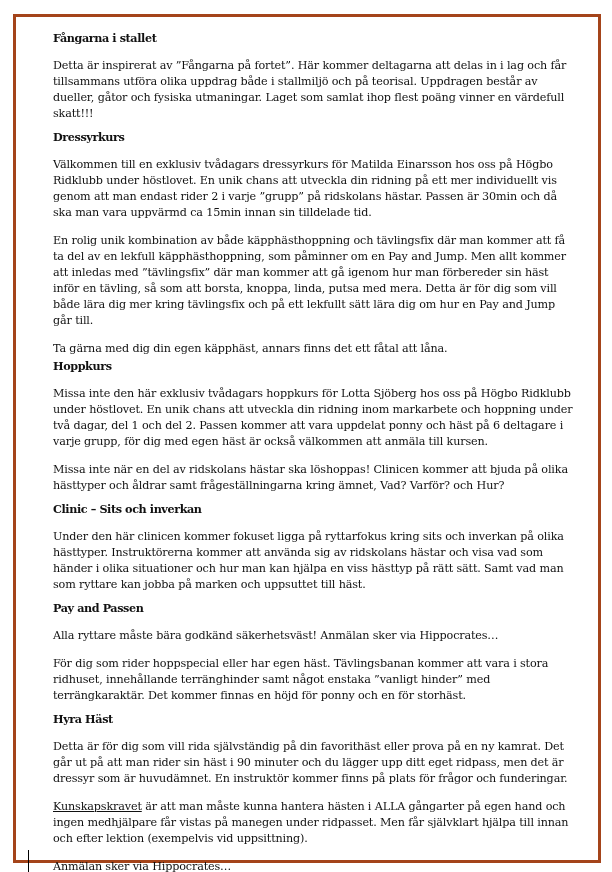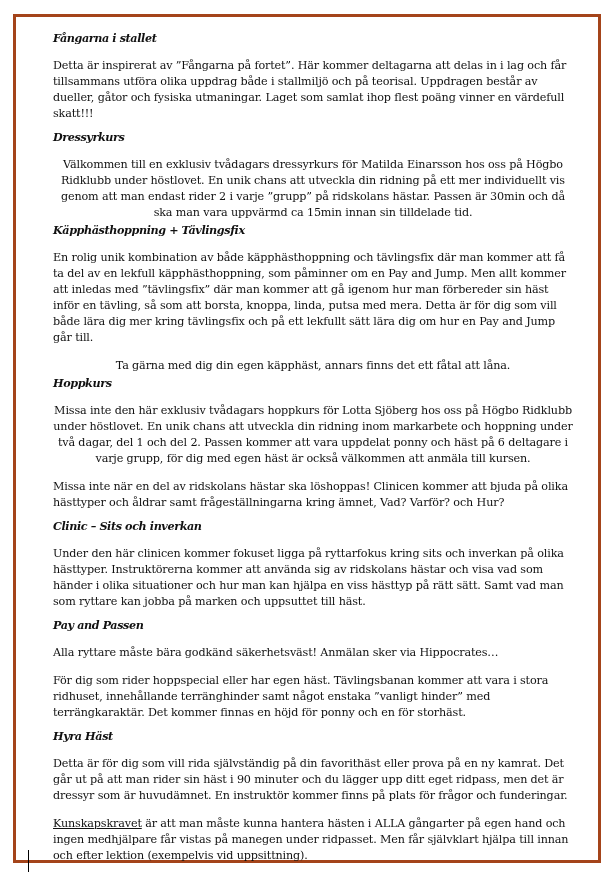--- a/index.html
+++ b/index.html
@@ -10,42 +10,40 @@
   }
   .content {
     position: absolute; left: 53px; top: 30px; width: 520px;
     font-family: "DejaVu Serif", "Liberation Serif", serif;
     font-size: 11.2px; line-height: 16px; color: #111111;
     letter-spacing: -0.15px;
   }
   .content h2 {
     font-size: 11.2px; font-weight: bold; margin: 0 0 8px 0; line-height: 16px;
     letter-spacing: -0.4px;
-    font-style: italic;
   }
   .content p { margin: 12px 0 7px 0; }
-  .content p.tight { margin-bottom: 1px; text-align: center; }
+  .content p.tight { margin-bottom: 1px; }
   .content u { text-decoration: underline; }
   .cursor {
     position: absolute; left: 28px; top: 850px; width: 1px; height: 22px; background: #000;
   }
 </style>
 </head>
 <body>
 
 <div class="page-frame"></div>
 
 <div class="content">
   <h2>Fångarna i stallet</h2>
   <p>Detta är inspirerat av ”Fångarna på fortet”. Här kommer deltagarna att delas in i lag och får tillsammans utföra olika uppdrag både i stallmiljö och på teorisal. Uppdragen består av dueller, gåtor och fysiska utmaningar. Laget som samlat ihop flest poäng vinner en värdefull skatt!!!</p>
 
   <h2>Dressyrkurs</h2>
   <p class="tight">Välkommen till en exklusiv tvådagars dressyrkurs för Matilda Einarsson hos oss på Högbo Ridklubb under höstlovet. En unik chans att utveckla din ridning på ett mer individuellt vis genom att man endast rider 2 i varje ”grupp” på ridskolans hästar. Passen är 30min och då ska man vara uppvärmd ca 15min innan sin tilldelade tid.</p>
 
-  <h2>Käpphästhoppning + Tävlingsfix</h2>
   <p>En rolig unik kombination av både käpphästhoppning och tävlingsfix där man kommer att få ta del av en lekfull käpphästhoppning, som påminner om en Pay and Jump. Men allt kommer att inledas med ”tävlingsfix” där man kommer att gå igenom hur man förbereder sin häst inför en tävling, så som att borsta, knoppa, linda, putsa med mera. Detta är för dig som vill både lära dig mer kring tävlingsfix och på ett lekfullt sätt lära dig om hur en Pay and Jump går till.</p>
   <p class="tight">Ta gärna med dig din egen käpphäst, annars finns det ett fåtal att låna.</p>
 
   <h2>Hoppkurs</h2>
   <p class="tight">Missa inte den här exklusiv tvådagars hoppkurs för Lotta Sjöberg hos oss på Högbo Ridklubb under höstlovet. En unik chans att utveckla din ridning inom markarbete och hoppning under två dagar, del 1 och del 2. Passen kommer att vara uppdelat ponny och häst på 6 deltagare i varje grupp, för dig med egen häst är också välkommen att anmäla till kursen.</p>
 
   <p>Missa inte när en del av ridskolans hästar ska löshoppas! Clinicen kommer att bjuda på olika hästtyper och åldrar samt frågeställningarna kring ämnet, Vad? Varför? och Hur?</p>
 
   <h2>Clinic – Sits och inverkan</h2>
   <p>Under den här clinicen kommer fokuset ligga på ryttarfokus kring sits och inverkan på olika hästtyper. Instruktörerna kommer att använda sig av ridskolans hästar och visa vad som händer i olika situationer och hur man kan hjälpa en viss hästtyp på rätt sätt. Samt vad man som ryttare kan jobba på marken och uppsuttet till häst.</p>

